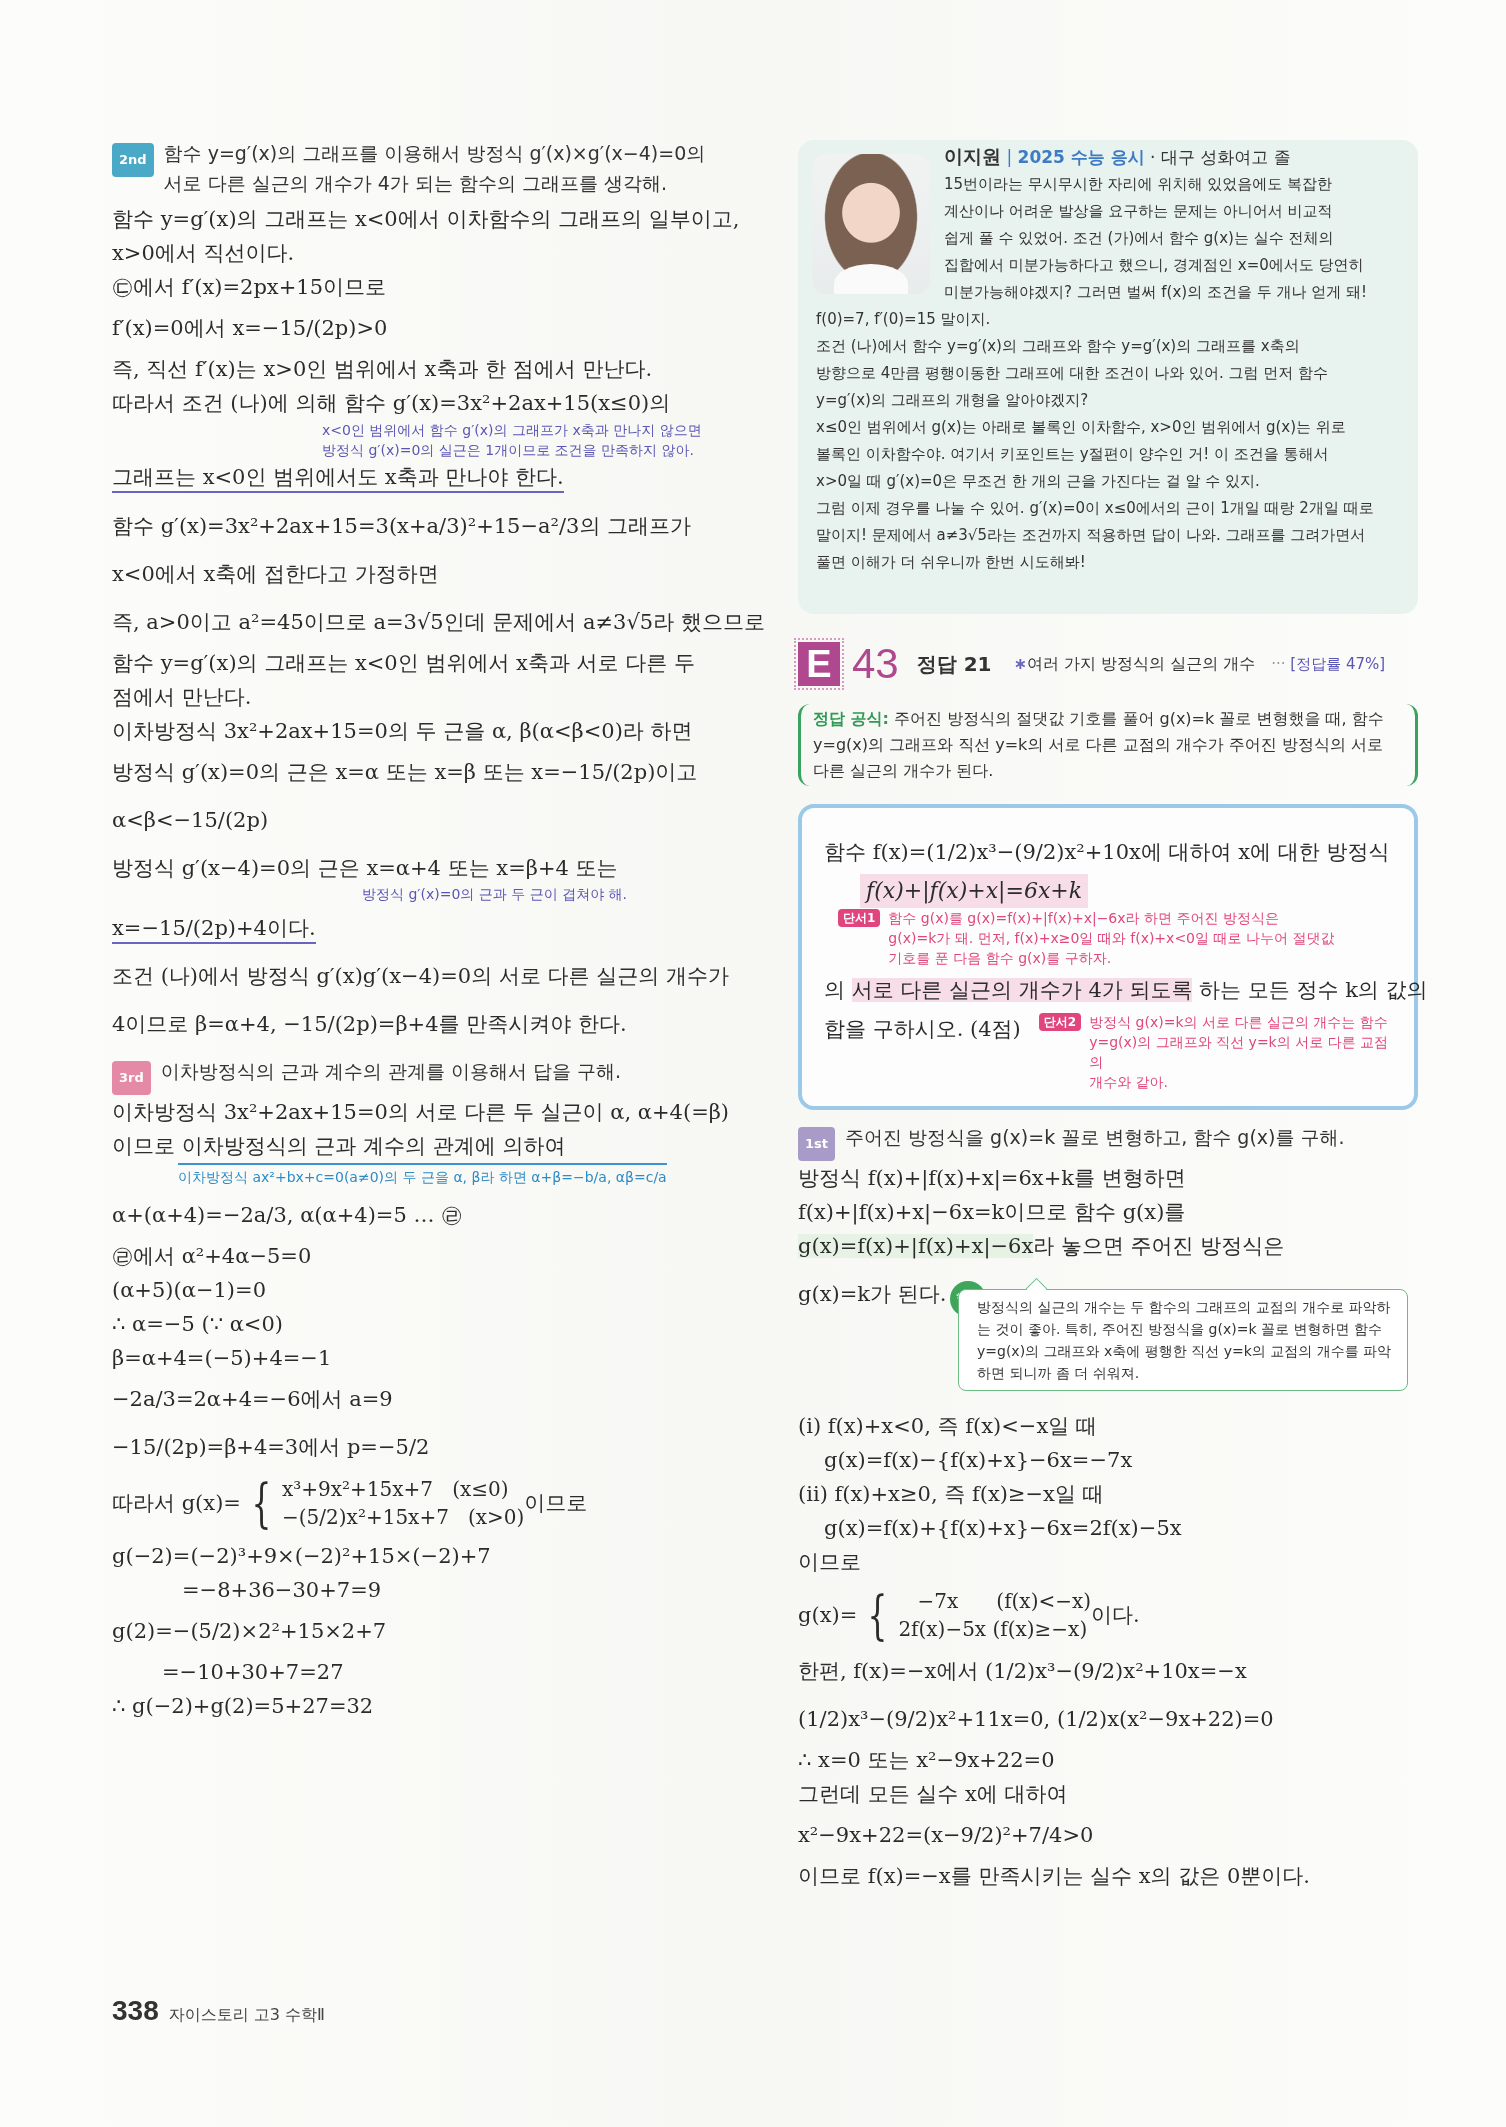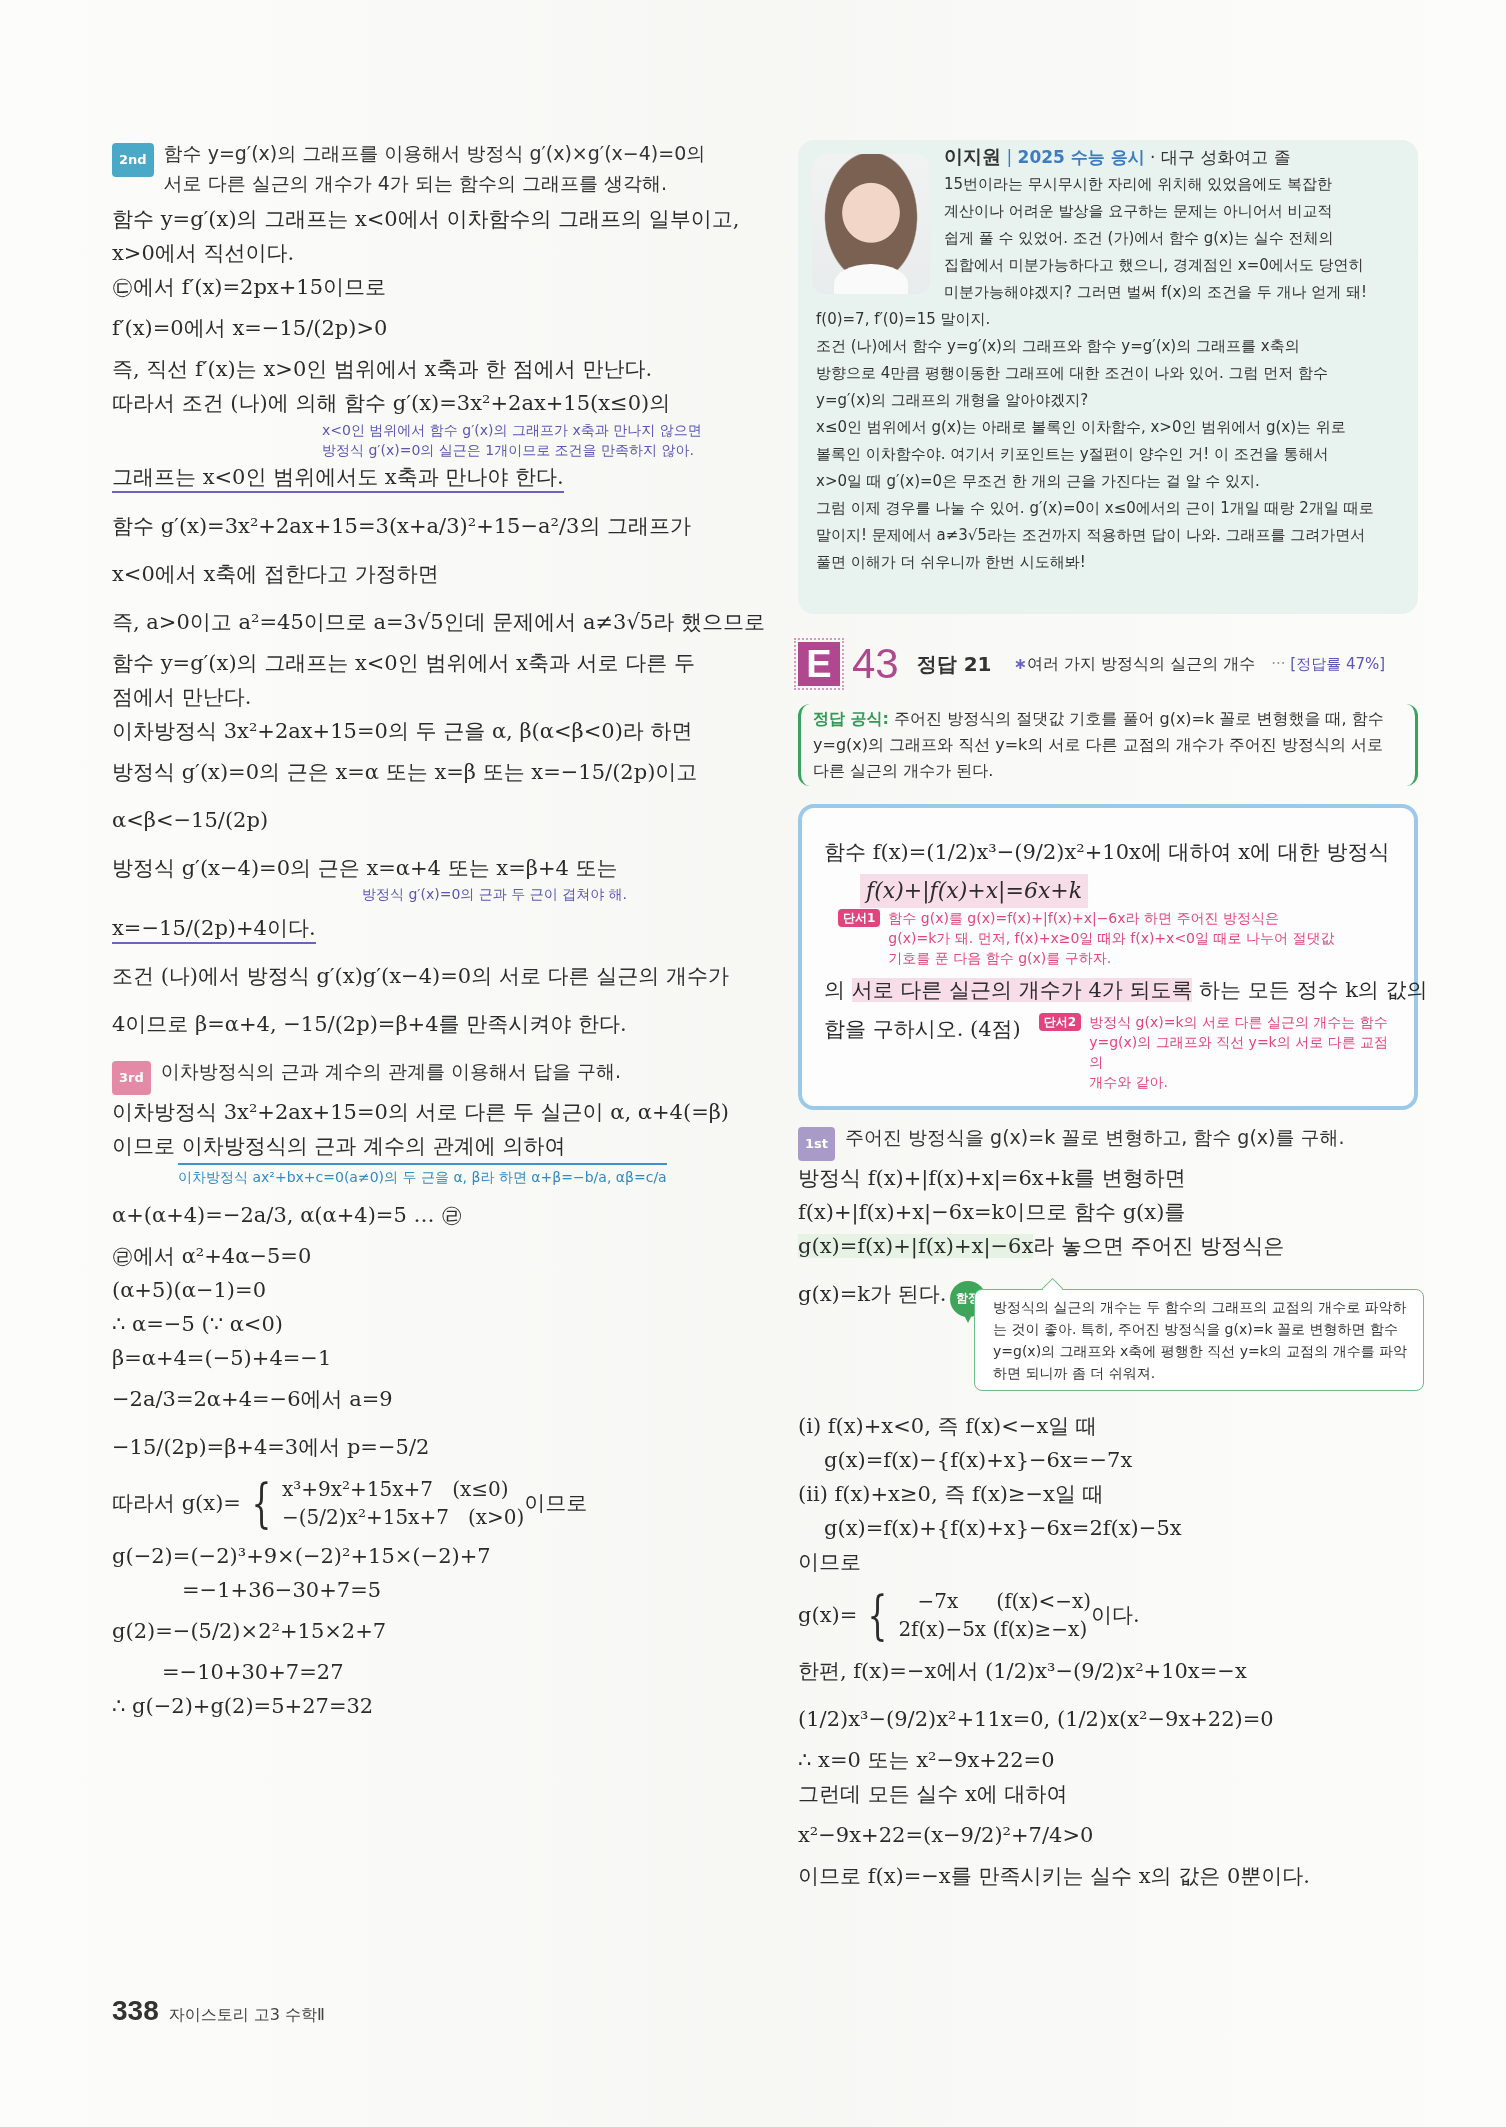--- a/index.html
+++ b/index.html
@@ -55,21 +55,21 @@
   .p-text { font-family: "DejaVu Serif", serif; font-size: 21px; line-height: 44px; white-space: nowrap; }
   .p-eq { display: inline-block; margin-left: 36px; background: #f6dde7; padding: 0 6px; font-style: italic; font-size: 22px; line-height: 34px; }
   .hint { display: flex; gap: 8px; margin-left: 14px; font-family: "DejaVu Sans", sans-serif; font-size: 14px; line-height: 20px; color: #e0467d; }
   .hint-badge { flex: none; background: #e0467d; color: #fff; font-weight: bold; font-size: 12px; padding: 0 5px; border-radius: 4px; height: 18px; line-height: 18px; margin-top: 1px; }
   .hl-pink { background: #f6dde7; }
   .p-row { display: flex; align-items: flex-start; gap: 18px; }
 
   .hamjeong-wrap { position: relative; margin-top: 14px; height: 132px; }
   .hj-pin { position: absolute; left: 152px; top: 4px; width: 36px; height: 36px; background: #3ea55b; border-radius: 50% 50% 50% 50%; color: #fff; font-family: "DejaVu Sans", sans-serif; font-weight: bold; font-size: 12px; text-align: center; line-height: 34px; }
   .hj-pin::after { content: ""; position: absolute; left: 12px; top: 30px; border-left: 6px solid transparent; border-right: 6px solid transparent; border-top: 12px solid #3ea55b; }
-  .hj-box { position: absolute; left: 176px; top: 12px; width: 450px; border: 1.5px solid #6bbd84; border-radius: 8px; padding: 6px 8px 6px 18px; background: #fff; font-family: "DejaVu Sans", sans-serif; font-size: 14px; line-height: 22px; color: #333; }
+  .hj-box { position: absolute; left: 160px; top: 12px; width: 450px; border: 1.5px solid #6bbd84; border-radius: 8px; padding: 6px 8px 6px 18px; background: #fff; font-family: "DejaVu Sans", sans-serif; font-size: 14px; line-height: 22px; color: #333; }
   .hj-box::before { content: ""; position: absolute; left: 70px; top: -9px; width: 14px; height: 14px; background: #fff; border-left: 1.5px solid #6bbd84; border-top: 1.5px solid #6bbd84; transform: rotate(45deg); }
   .hl-green { background: #e6f2e4; }
 
   .cases { display: inline-flex; align-items: center; vertical-align: middle; }
   .brace { font-size: 52px; line-height: 52px; font-style: normal; margin: 0 4px; transform: scaleX(0.6); }
   .case-rows { display: flex; flex-direction: column; font-size: 20px; line-height: 28px; }
   .case-rows span { white-space: pre; }
 </style>
 </head>
 <body>
@@ -128,21 +128,21 @@
       <span class="cases">
           <span class="brace">{</span>
         <span class="case-rows">
             <span>x³+9x²+15x+7   (x≤0)</span>
             <span>−(5/2)x²+15x+7   (x&gt;0)</span>
           </span>
       </span>
       <span>이므로</span>
     </div>
     <div class="ln mt8">g(−2)=(−2)³+9×(−2)²+15×(−2)+7</div>
-    <div class="ln ind2">=−1+36−30+7=5</div>
+    <div class="ln ind2">=−8+36−30+7=9</div>
     <div class="ln tall">g(2)=−(5/2)×2²+15×2+7</div>
     <div class="ln" style="padding-left:50px;">=−10+30+7=27</div>
     <div class="ln">∴ g(−2)+g(2)=5+27=32</div>
   </div>
 
   <div class="col-right">
     <div class="card">
       <div class="avatar"></div>
       <div class="card-head">
         <span class="card-name">이지원</span>

